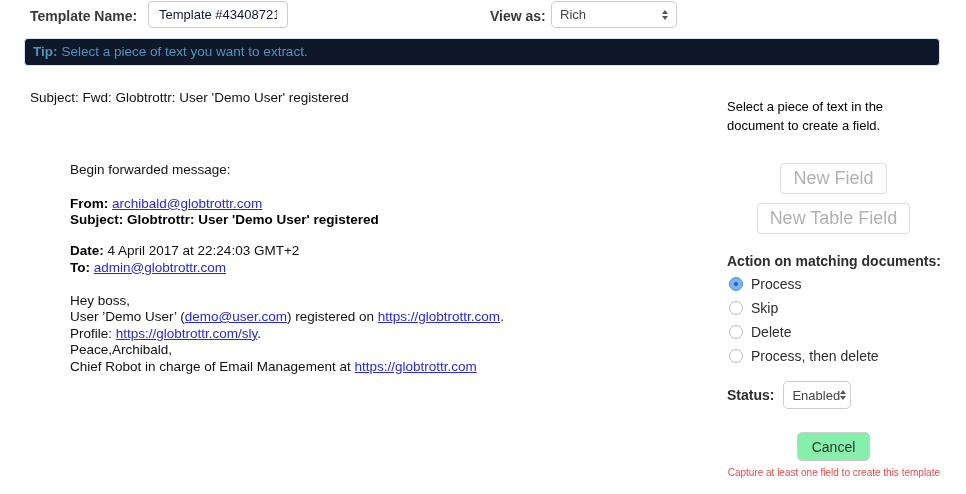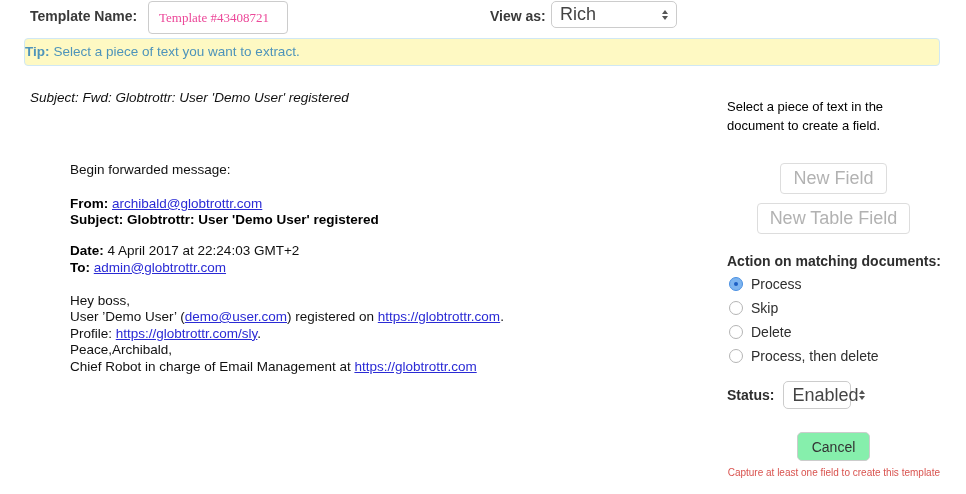--- a/index.html
+++ b/index.html
@@ -2,34 +2,34 @@
 <html><head>
 <meta charset="utf-8">
 <style>
   * { margin:0; padding:0; box-sizing:border-box; }
   html,body { width:966px; height:494px; background:#fff; font-family:"Liberation Sans","DejaVu Sans",sans-serif; color:#222; }
   #app { position:relative; width:966px; height:494px; background:#fff; overflow:hidden; }
 
   
   .top-label { position:absolute; font-size:14px; font-weight:bold; color:#3a3a3a; top:8px; }
   #tpl-label { left:30px; }
-  #tpl-input { position:absolute; left:148px; top:1px; width:140px; height:33px; border:1px solid #ccc; border-radius:4px; background:#fff; font-size:13px; color:#ec4899; padding:0 10px; font-family:Liberation Serif, serif; }
+  #tpl-input { position:absolute; left:148px; top:1px; width:140px; height:27px; border:1px solid #ccc; border-radius:4px; background:#fff; font-size:13px; color:#0f172a; padding:0 10px; font-family:Liberation Sans, sans-serif; }
   #viewas-label { left:490px; }
-  .selectbox { position:absolute; border:1px solid #ccc; border-radius:5px; background:#fff; display:flex; align-items:center; justify-content:space-between; padding:0 8px; font-size:18px; color:#444; cursor:default; }
+  .selectbox { position:absolute; border:1px solid #ccc; border-radius:5px; background:#fff; display:flex; align-items:center; justify-content:space-between; padding:0 8px; font-size:13px; color:#444; cursor:default; }
   #viewas-select { left:551px; top:1px; width:126px; height:27px; }
   .updown { display:inline-flex; flex-direction:column; align-items:center; gap:2px; }
   .tri-up { width:0; height:0; border-left:3.5px solid transparent; border-right:3.5px solid transparent; border-bottom:4.5px solid #555; }
   .tri-down { width:0; height:0; border-left:3.5px solid transparent; border-right:3.5px solid transparent; border-top:4.5px solid #555; }
 
   
-  #tip { position:absolute; left:24px; top:38px; width:916px; height:28px; background:#fef9c3; border:1px solid #d0e8f4; border-radius:4px; font-size:13.5px; color:#4e94ba; line-height:26px; padding-left:0; }
+  #tip { position:absolute; left:24px; top:38px; width:916px; height:28px; background:#0f172a; border:1px solid #d0e8f4; border-radius:4px; font-size:13.5px; color:#4e94ba; line-height:26px; padding-left:8px; }
   #tip b { font-weight:bold; margin-right:4px; }
 
   
-  #subject-line { position:absolute; left:30px; top:90px; font-size:13.5px; color:#111;font-style:italic; }
+  #subject-line { position:absolute; left:30px; top:90px; font-size:13.5px; color:#111; }
   #email { position:absolute; left:70px; top:162px; width:600px; font-size:13.5px; line-height:16.5px; color:#111; }
   #email p { margin:0; }
   #email .p2 { margin-top:17px; }
   #email .p3 { margin-top:14.5px; }
   #email .p4 { margin-top:16.5px; }
   #email b { font-weight:bold; color:#000; }
   .elink { color:#2a2ad5; text-decoration:underline; cursor:pointer;margin-top:27px; }
 
   
   #sidebar { position:absolute; left:727px; top:75px; width:213px; }

